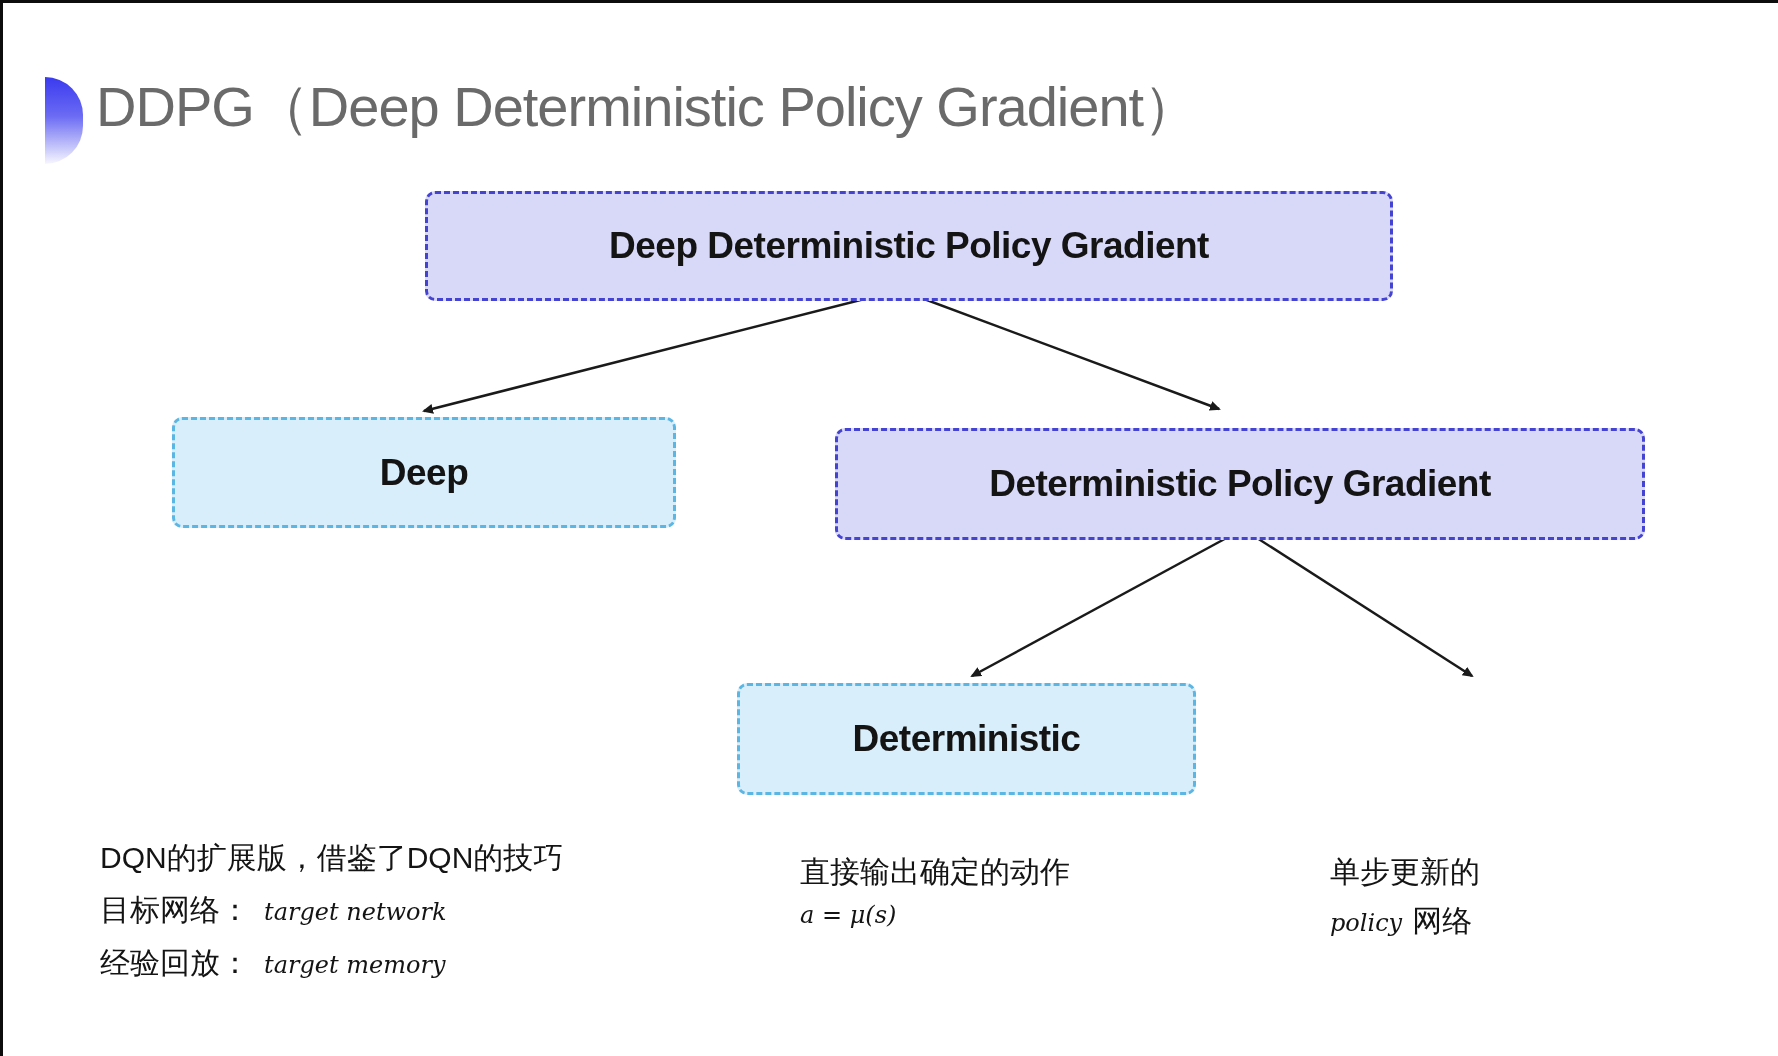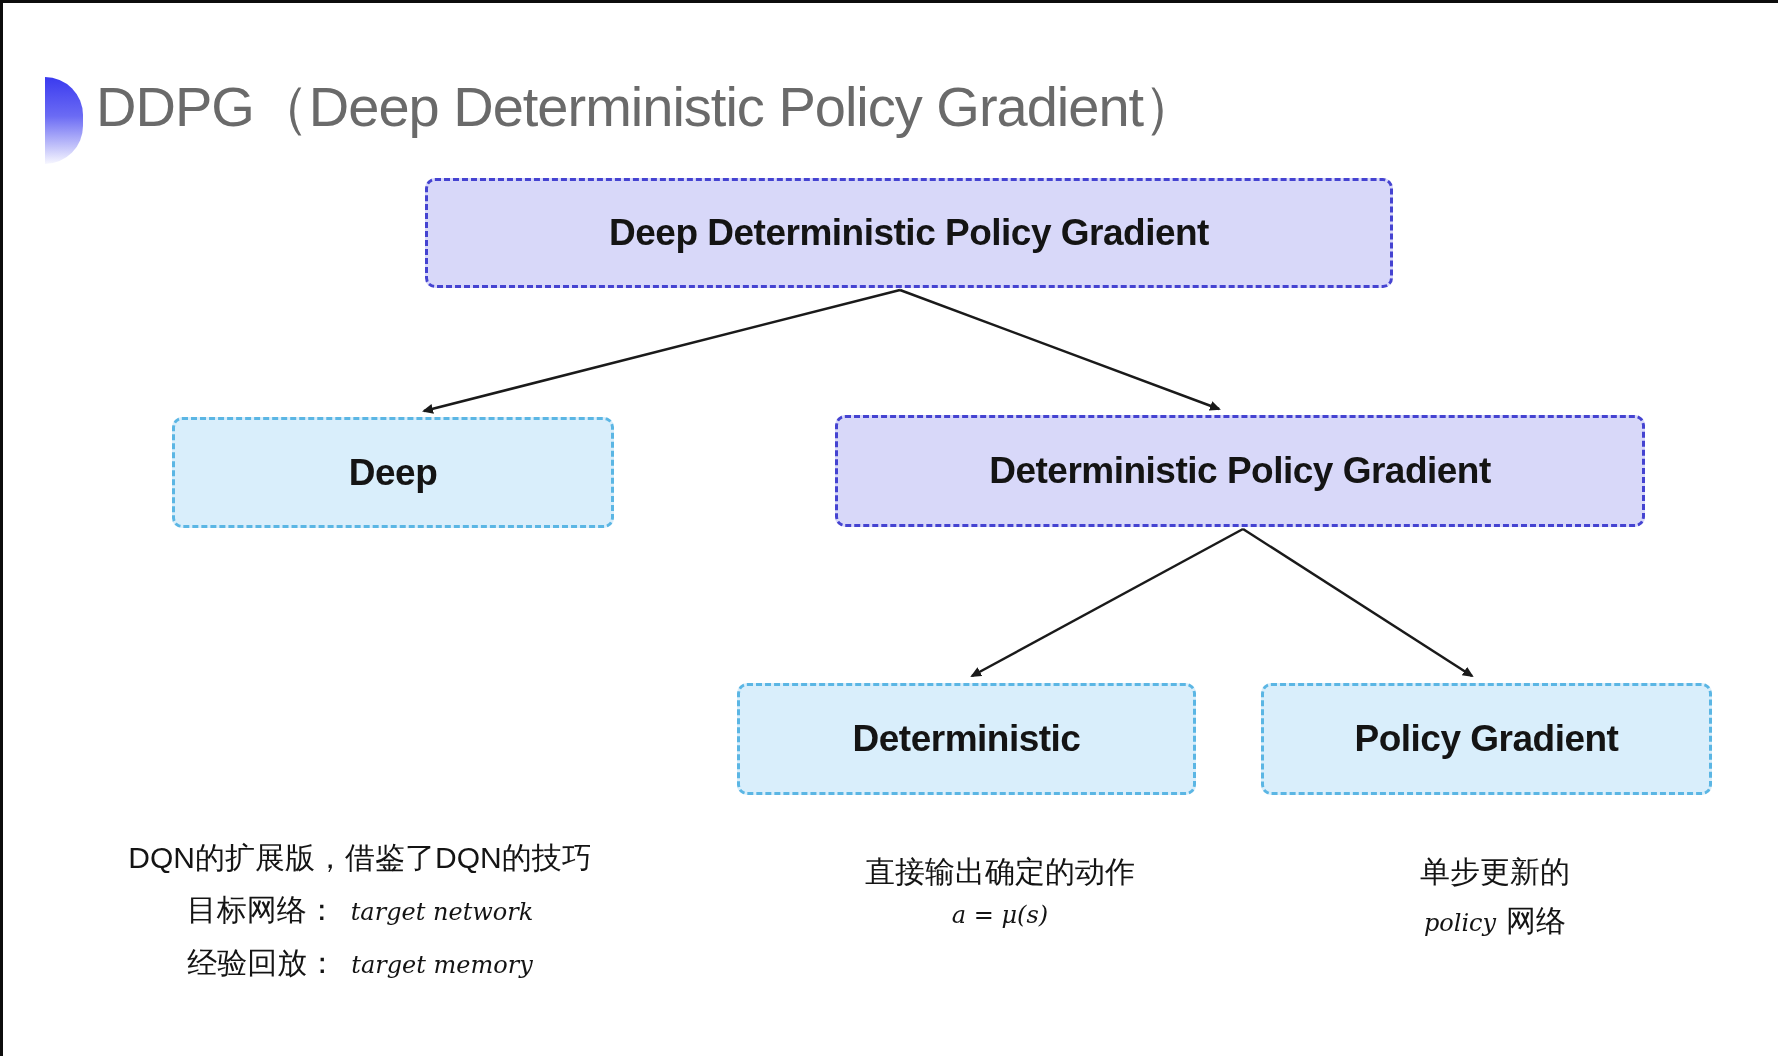--- a/index.html
+++ b/index.html
@@ -23,33 +23,33 @@
     font-size: 56px; line-height: 66px; letter-spacing: -1px;
     color: #6a6a6a; font-weight: 500; white-space: nowrap;
   }
 
   
   .node {
     position: absolute; display: flex; align-items: center; justify-content: center;
     border-radius: 10px; text-align: center;
   }
   .node .node-label { font-size: 37px; font-weight: 600; color: #141414; letter-spacing: -0.5px; }
-  .node.violet { background: #d8d8f9; border: 3px dashed #4543d1; }
+  .node.violet { background: #d8d8f9; border: 3px dashed #4543d1; margin-top: 13px; }
   .node.cyan   { background: #d9eefb; border: 3px dashed #5bb6e4; }
 
   .node-root { left: 425px; top: 178px; width: 968px; height: 110px; }
-  .node-deep { left: 172px; top: 417px; width: 442px; height: 111px; }
+  .node-deep { left: 172px; top: 417px; width: 504px; height: 111px; }
   .node-dpg  { left: 835px; top: 415px; width: 810px; height: 112px; }
   .node-det  { left: 713px; top: 683px; width: 459px; height: 112px; margin-left: 24px; }
   .node-pg   { left: 1261px; top: 683px; width: 451px; height: 112px; }
 
   .edges { position: absolute; left: 0; top: 0; width: 1778px; height: 1056px; pointer-events: none; }
 
   
-  .annotation { position: absolute; text-align: center; color: #141414; }
+  .annotation { position: absolute; text-align: left; color: #141414; }
   .annotation .zh { font-size: 30px; line-height: 30px; color: #141414; }
   .annotation .en-italic {
     font-family: "DejaVu Serif", serif; font-style: italic;
     font-size: 24px; color: #141414;
   }
   .ann-row { margin-top: 22px; white-space: nowrap; }
   .ann-row:first-child { margin-top: 0; }
   .gap-left { margin-left: 14px; }
   .gap-right { margin-right: 10px; }
 
@@ -90,23 +90,20 @@
   </div>
 
   <div class="node violet node-dpg">
     <span class="node-label">Deterministic Policy Gradient</span>
   </div>
 
   <div class="node cyan node-det">
     <span class="node-label">Deterministic</span>
   </div>
 
-  <div class="node cyan node-pg">
-    <span class="node-label">Policy Gradient</span>
-  </div>
 
   <div class="annotation annotation-deep">
     <div class="ann-row zh">DQN的扩展版，借鉴了DQN的技巧</div>
     <div class="ann-row">
       <span class="zh">目标网络：</span><span class="en-italic gap-left">target network</span>
     </div>
     <div class="ann-row">
       <span class="zh">经验回放：</span><span class="en-italic gap-left">target memory</span>
     </div>
   </div>

